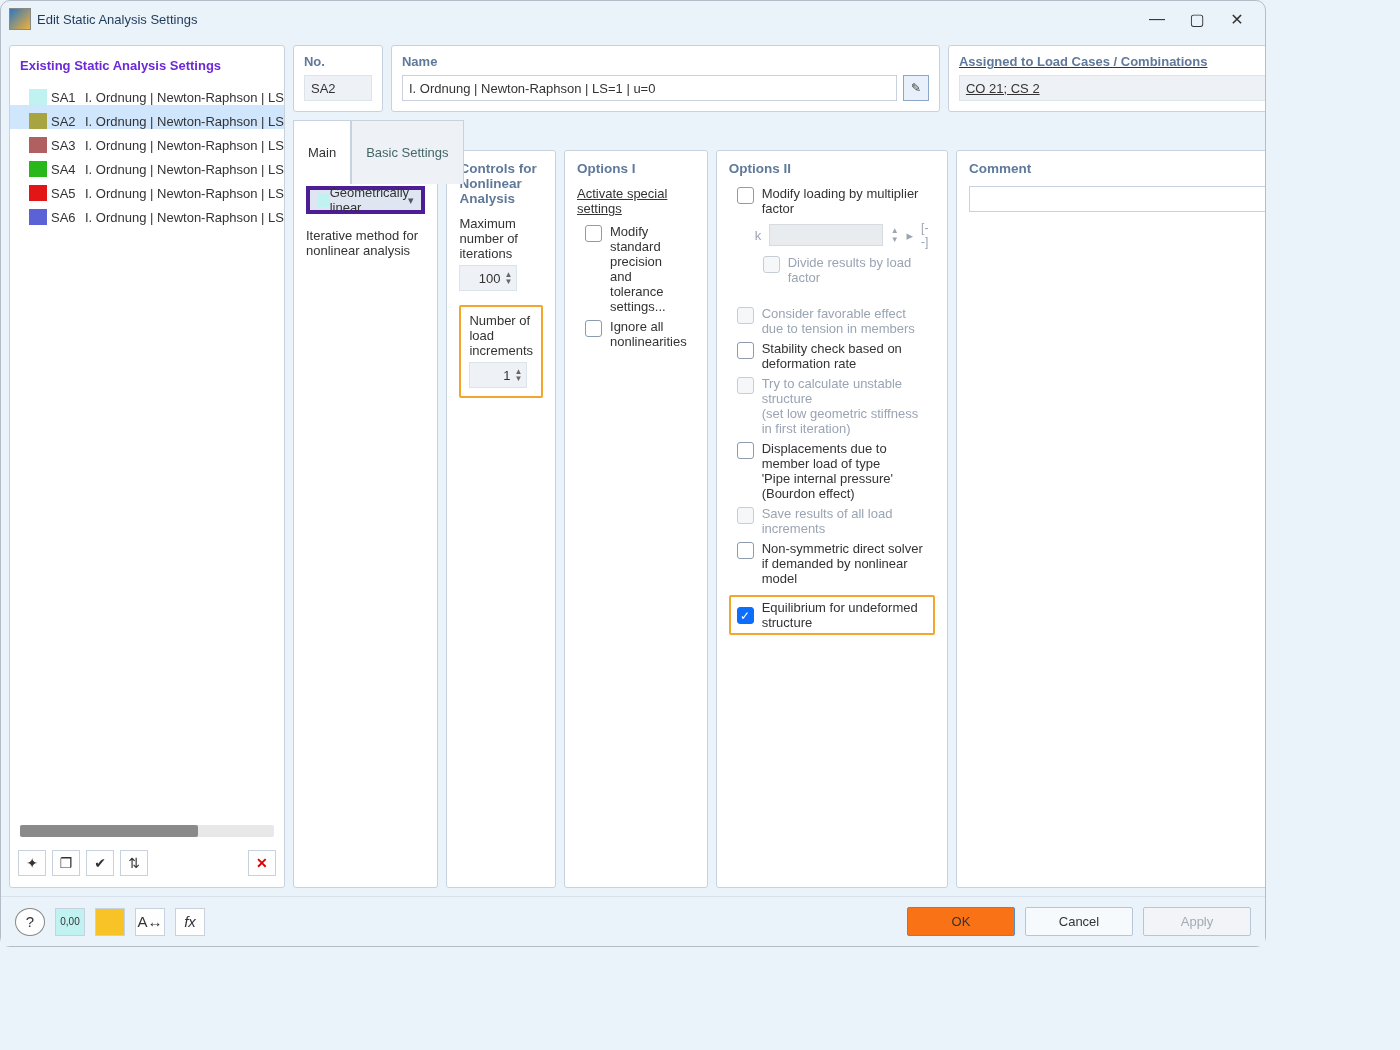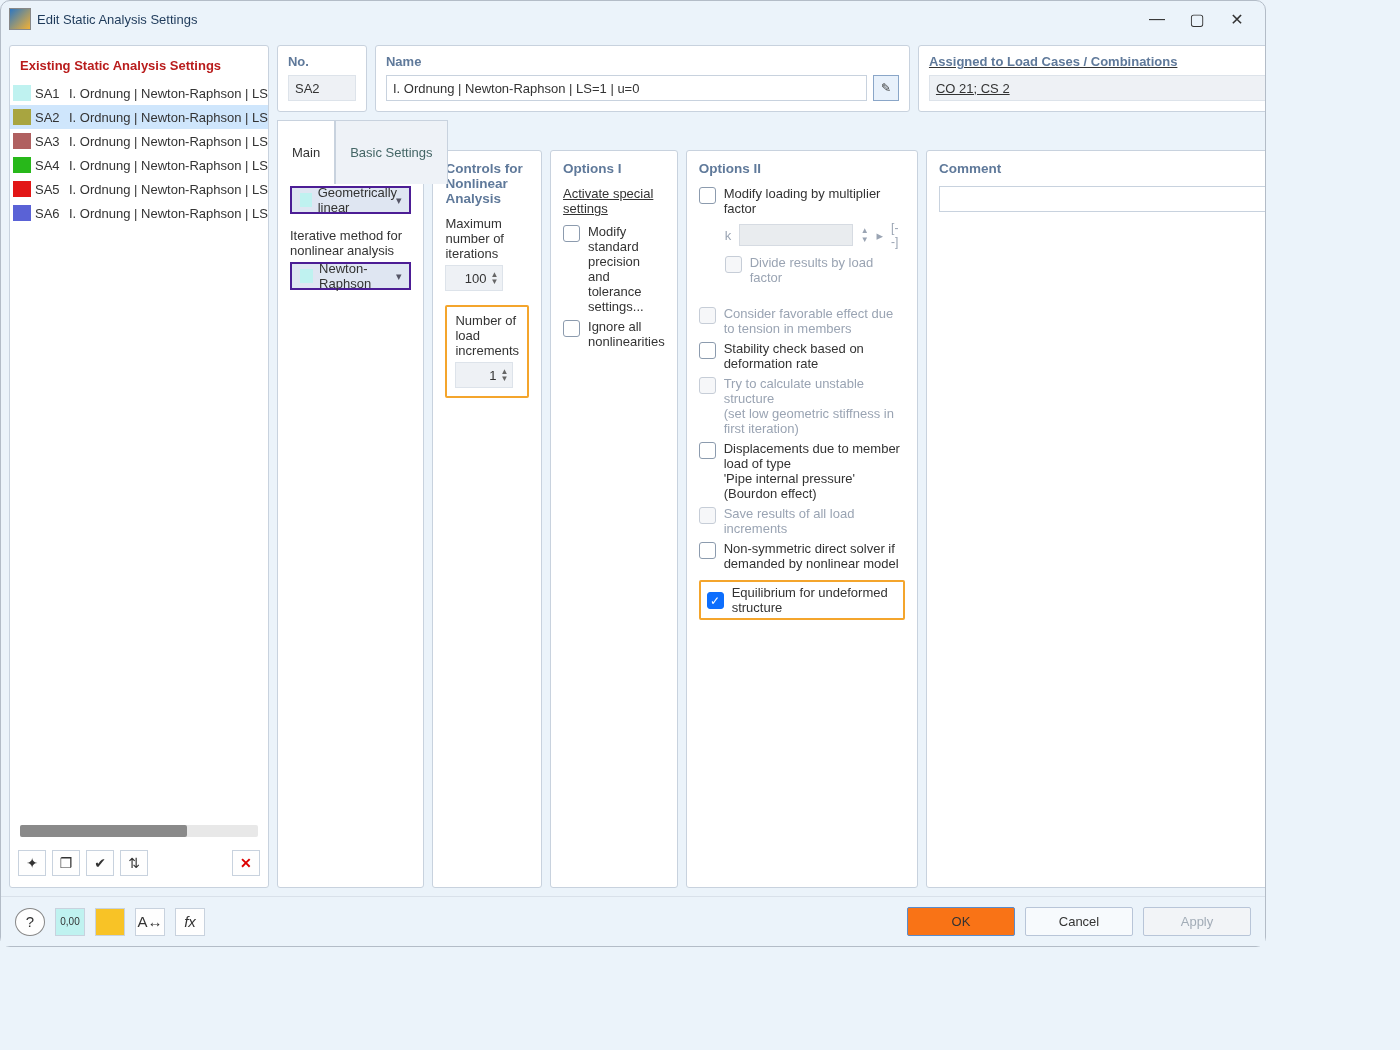--- a/index.html
+++ b/index.html
@@ -9,23 +9,23 @@
 .titlebar { height: 36px; display: flex; align-items: center; padding: 0 8px; }
 .titlebar .icon { width: 22px; height: 22px; margin-right: 6px; background: linear-gradient(135deg, #2e77c0, #f2b134); border: 1px solid #888; }
 .titlebar .title { flex: 1; color: #1e3a5a; font-weight: 400; }
 .winbtn { width: 40px; height: 30px; display: flex; align-items: center; justify-content: center; font-size: 16px; }
 .winbtn.close { }
 
 .content { flex: 1; display: flex; padding: 8px; gap: 8px; overflow: hidden; }
 
 .left { width: 292px; display: flex; flex-direction: column; }
 .left-panel { flex: 1; background: #fff; border: 1px solid #c8d2de; border-radius: 3px; padding: 8px 0; display: flex; flex-direction: column; overflow: hidden; }
-.left-panel h3 { color: #b91c1c; font-weight: 700; font-size: 13px; padding: 4px 10px 8px 10px; }
+.left-panel h3 { color: #6d28d9; font-weight: 700; font-size: 13px; padding: 4px 10px 8px 10px; }
 .sa-list { flex: 1; overflow: hidden; }
-.sa-item { display: flex; align-items: center; height: 24px; padding-left: 3px; white-space: nowrap; overflow: hidden; }
+.sa-item { display: flex; align-items: flex-end; height: 24px; padding-left: 19px; white-space: nowrap; overflow: hidden; }
 .sa-item.selected { background: #cfe6fc; }
 .sa-item .swatch { width: 18px; height: 16px; margin-right: 4px; flex: 0 0 18px; }
 .sa-item .id { width: 34px; }
 .sa-item .nm { flex: 1; overflow: hidden; text-overflow: ellipsis; }
 
 .left-scroll { height: 12px; margin: 6px 10px; background: #e8e8e8; position: relative; border-radius: 2px; }
 .left-scroll::before { content:""; position:absolute; left:0; top:0; width:70%; height:100%; background:#8a8a8a; border-radius:2px; }
 
 .left-tools { height: 36px; padding: 4px 8px 0 8px; display: flex; align-items: center; gap: 6px; }
 .tool-btn { width: 28px; height: 26px; border: 1px solid #c8d2de; background: #fefefe; display: inline-flex; align-items: center; justify-content: center; font-size: 14px; }
@@ -54,32 +54,32 @@
 
 .tab-body { margin-top: 30px; display: flex; gap: 8px; }
 
 .grid2 { display: flex; gap: 8px; }
 .col { flex: 1; }
 
 .section { background: #fff; border: 1px solid #c8d2de; border-radius: 3px; padding: 10px 12px; }
 .section h4 { color: #5f799a; font-size: 13.5px; font-weight: 700; margin-bottom: 10px; }
 
 .lbl { display: block; margin-bottom: 4px; color: #333; }
-.combo { width: 100%; height: 28px; background: #dfe6f2; border: 2px solid #4c1d95; display: flex; align-items: center; padding: 0 8px; gap: 6px; position: relative; }
+.combo { width: 100%; height: 28px; background: #dfe6f2; border: 4px solid #4c1d95; display: flex; align-items: center; padding: 0 8px; position: relative; }
 .combo::after { content:"▾"; position:absolute; right:8px; color:#556; font-size:11px; }
 .combo .sw { width: 16px; height: 14px; background: #bff2f0; }
 
 .field { margin-bottom: 14px; }
 
 .spin { width: 58px; height: 26px; background: #eef1f5; border: 1px solid #dde3ea; display: inline-flex; align-items: center; justify-content: flex-end; padding: 0 4px; gap: 4px; }
 .spin .arrows { font-size: 8px; line-height: 7px; color: #666; }
 
 .hl-box { border: 2px solid #f4a52c; border-radius: 2px; padding: 6px 8px 8px 8px; margin-top: 4px; }
 
-.check-row { display: flex; align-items: flex-start; gap: 8px; margin: 5px 0; }
+.check-row { display: flex; align-items: flex-start; gap: 8px; margin: 5px 8px; }
 .check { width: 17px; height: 17px; border: 1.5px solid #8c9bae; border-radius: 3px; flex: 0 0 17px; display: inline-flex; align-items: center; justify-content: center; background: #fff; margin-top: 1px; }
 .check.checked { background: #0d6efd; border-color: #0d6efd; color: #fff; font-size: 12px; }
 .check.disabled { border-color: #c6cdd7; background: #f6f7f9; }
 .check-row.disabled span { color: #9aa4b3; }
 .check-row .sub { color: #333; }
 .check-row.disabled .sub { color: #9aa4b3; }
 
 .options2 .indent { padding-left: 26px; display: flex; align-items: center; gap: 8px; color: #9aa4b3; margin: 2px 0 8px 0; }
 .options2 .k-input { width: 120px; height: 22px; background: #e9ecef; border: 1px solid #d6dbe2; }
 .options2 .unit { font-size: 12px; }
@@ -198,24 +198,20 @@
             <div class="col section" style="min-height:176px;">
               <h4>Analysis Type</h4>
               <div class="field">
                 <div class="combo">
                   <span class="sw"></span>
                   <span>Geometrically linear</span>
                 </div>
               </div>
               <div class="field" style="margin-bottom:0;">
                 <span class="lbl">Iterative method for nonlinear analysis</span>
-                <div class="combo">
-                  <span class="sw"></span>
-                  <span>Newton-Raphson</span>
-                </div>
               </div>
             </div>
             <div class="col section" style="min-height:176px;">
               <h4>Controls for Nonlinear Analysis</h4>
               <div class="field">
                 <span class="lbl">Maximum number of iterations</span>
                 <div class="spin">
                     <span>100</span>
                     <span class="arrows">▲<br>▼</span>
                   </div>

